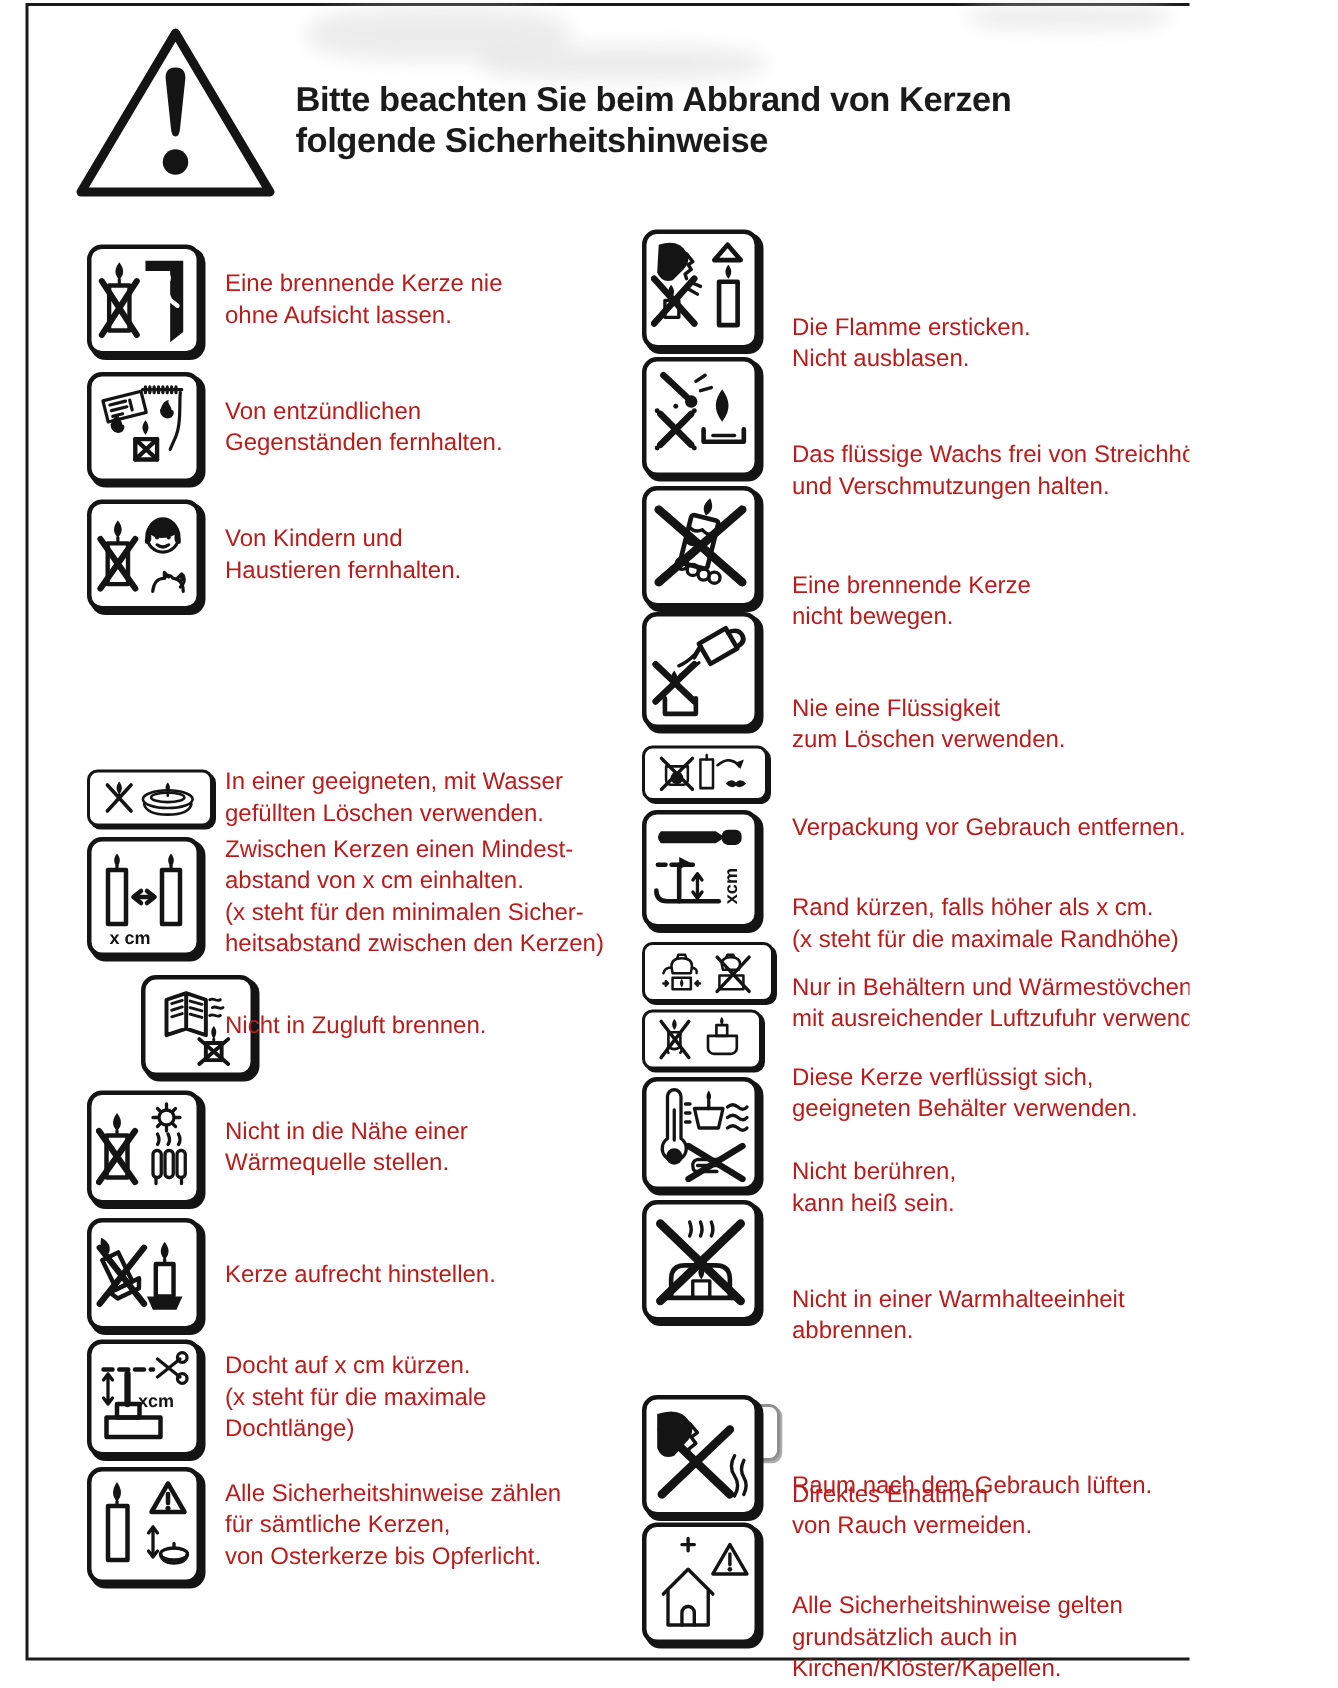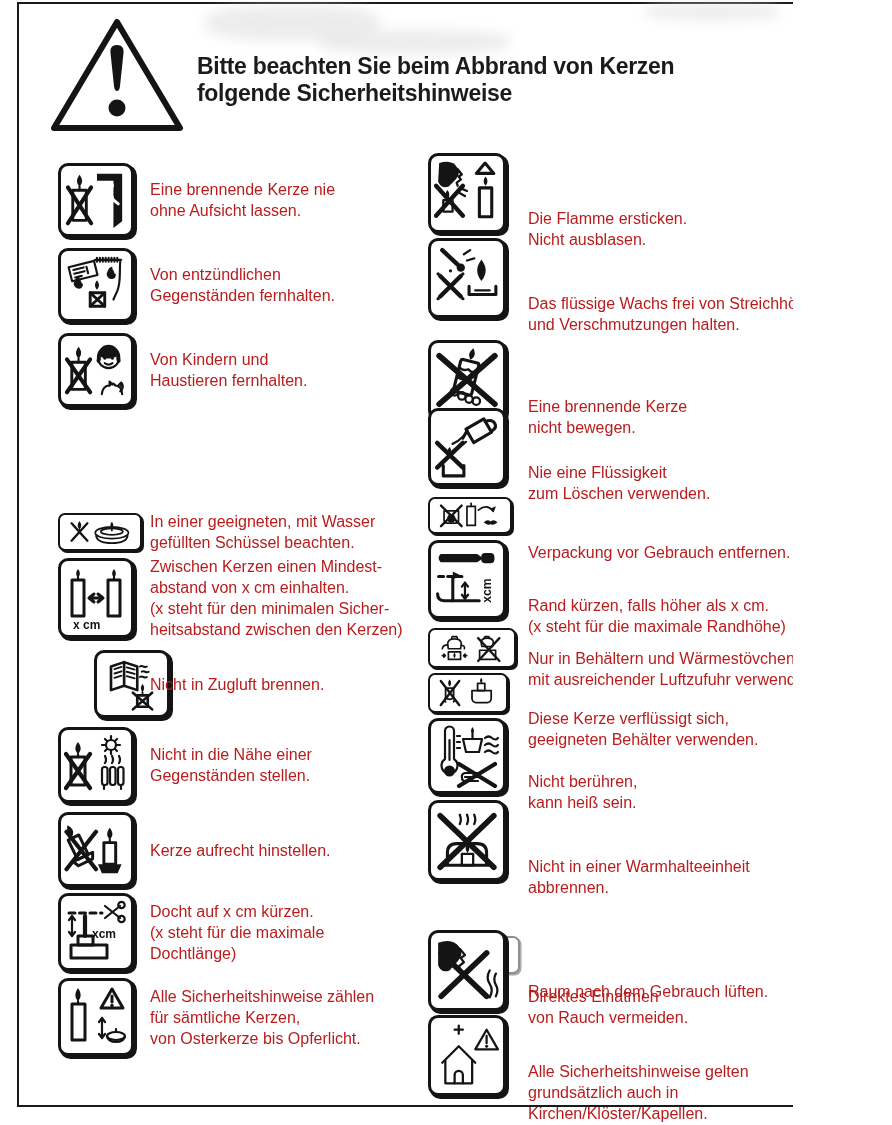--- a/index.html
+++ b/index.html
@@ -118,21 +118,21 @@
           <line class="k" x1="16" y1="16" x2="16" y2="20"></line>
         <path class="m" d="M6,8L26,30M26,8L6,30"></path>
         <ellipse class="k" cx="57" cy="20" rx="21" ry="7.5"></ellipse>
         <ellipse class="k" cx="57" cy="18.5" rx="14" ry="4"></ellipse>
         <path class="k" d="M37,24q2,9 20,9q18,0 20,-9"></path>
         <path class="f" d="M57,6c2.5,3 2.5,6 0,9c-2.5,-3 -2.5,-6 0,-9z"></path>
           <line class="k" x1="57" y1="14" x2="57" y2="17"></line>
       </svg>
     </div>
     <div class="txt">In einer geeigneten, mit Wasser
-gefüllten Schüssel beachten.</div>
+gefüllten Löschen verwenden.</div>
   </div>
 
   <div class="row L" style="top:558px;height:80px;">
     <div class="pict" style="width:76px;">
       <svg class="pic" viewBox="0 0 64 68">
         <rect class="m" x="8" y="16" width="12" height="36"></rect>
         <path class="f" d="M14,5c2.5,3 2.5,6 0,9c-2.5,-3 -2.5,-6 0,-9z"></path>
           <line class="k" x1="14" y1="13" x2="14" y2="16"></line>
         <rect class="m" x="44" y="16" width="12" height="36"></rect>
         <path class="f" d="M50,5c2.5,3 2.5,6 0,9c-2.5,-3 -2.5,-6 0,-9z"></path>
@@ -172,21 +172,21 @@
         <circle class="k" cx="47" cy="12" r="5"></circle>
         <path class="k" d="M47,3v3M47,18v3M38,12h3M53,12h3M41,6l2,2M51,16l2,2M53,6l-2,2M43,16l-2,2"></path>
         <path class="k" d="M41,30q2,-3 0,-7M48,30q2,-3 0,-7M55,30q2,-3 0,-7"></path>
         <rect class="k" x="38" y="34" width="5.5" height="18" rx="2.5"></rect>
         <rect class="k" x="46" y="34" width="5.5" height="18" rx="2.5"></rect>
         <rect class="k" x="54" y="34" width="5.5" height="18" rx="2.5"></rect>
         <path class="k" d="M40,52v4M57,52v4"></path>
       </svg>
     </div>
     <div class="txt">Nicht in die Nähe einer
-Gegenständen stellen.</div>
+Wärmequelle stellen.</div>
   </div>
 
   <div class="row L" style="top:812px;height:75px;">
     <div class="pict" style="width:76px;">
       <svg class="pic" viewBox="0 0 64 64">
         <g transform="rotate(-26 17 36)">
           <path class="f" d="M17,4c3,4 4,8 0,12c-4,-4 -3,-8 0,-12z"></path>
           <rect class="m" x="11" y="18" width="12" height="22"></rect>
           <path class="m" d="M6,40h22l-3,6h-16z"></path>
         </g>
@@ -271,21 +271,21 @@
           <circle class="f" cx="16" cy="25" r="1.6"></circle>
         <path class="f" d="M46,14c5,7 6,13 0,21c-6,-8 -5,-14 0,-21z"></path>
         <path class="m" d="M34,40v8M34,48h26M60,40v8"></path>
         <path class="k" d="M40,44h14"></path>
       </svg>
     </div>
     <div class="txt">Das flüssige Wachs frei von Streichhölzern
 und Verschmutzungen halten.</div>
   </div>
 
-  <div class="row R" style="top:340px;height:81px;">
+  <div class="row R" style="top:324px;height:81px;">
     <div class="pict" style="width:78px;">
       <svg class="pic" viewBox="0 0 64 64">
         <g transform="rotate(14 32 30)">
           <path class="f" d="M31,0c3,4 4,7.5 0,11.5c-4,-4 -3,-7.5 0,-11.5z"></path>
           <rect class="m" x="22" y="13" width="18" height="32" rx="2"></rect>
           <path class="k" d="M22,21q4.5,3.5 9,0q4.5,3.5 9,0M22,30q4.5,3.5 9,0"></path>
         </g>
         <circle class="k" cx="20" cy="43" r="3.6"></circle>
           <circle class="k" cx="27" cy="47" r="3.6"></circle>
         <circle class="k" cx="34" cy="50" r="3.6"></circle>

